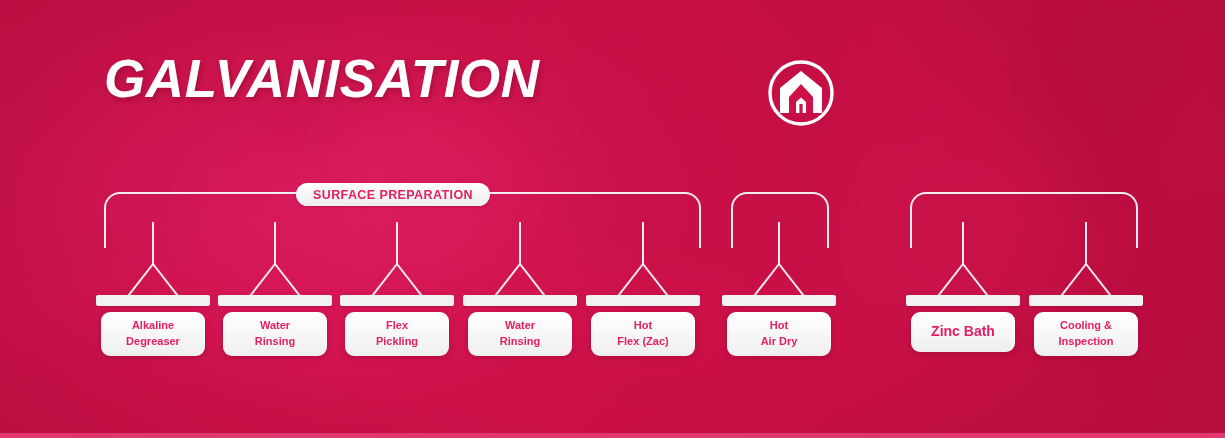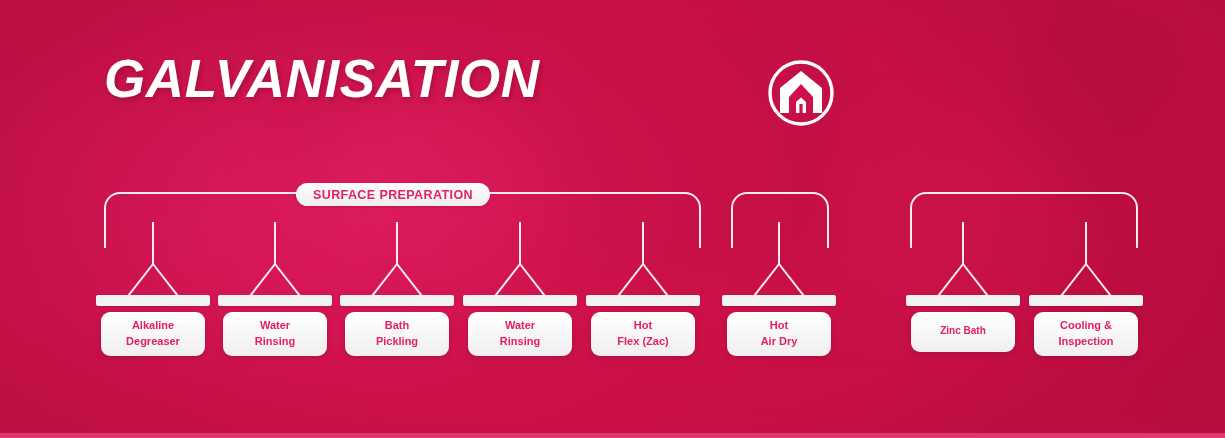--- a/index.html
+++ b/index.html
@@ -179,21 +179,21 @@
     box-shadow: 0 2px 5px rgba(120,5,38,0.28);
   }
   .sign-label {
     color: #E31E63;
     font-size: 11px;
     font-weight: 700;
     line-height: 16px;
     text-align: center;
     white-space: pre-line;
   }
-  .sign.one-line .sign-label { font-size: 10px; }
+  .sign.one-line .sign-label { font-size: 14px; }
 </style>
 </head>
 <body>
 
 <div id="banner">
 
   <div class="bg-photo">
     <div class="bg-blob" style="left:-60px;  top:-70px;  width:430px; height:380px; background:#8E0A34;"></div>
     <div class="bg-blob" style="left:250px;  top:-110px; width:400px; height:330px; background:#6E0726;"></div>
     <div class="bg-blob" style="left:520px;  top:-90px;  width:330px; height:300px; background:#A30C3C;"></div>
@@ -249,21 +249,21 @@
           <div class="sign-label">Water
 Rinsing</div>
         </div>
       </div>
       <div class="node" style="left: 345px;">
         <div class="stem"></div>
         <div class="vleg left"></div>
         <div class="vleg right"></div>
         <div class="bar"></div>
         <div class="sign">
-          <div class="sign-label">Bath
+          <div class="sign-label">Flex
 Pickling</div>
         </div>
       </div>
       <div class="node" style="left: 468px;">
         <div class="stem"></div>
         <div class="vleg left"></div>
         <div class="vleg right"></div>
         <div class="bar"></div>
         <div class="sign">
           <div class="sign-label">Water

